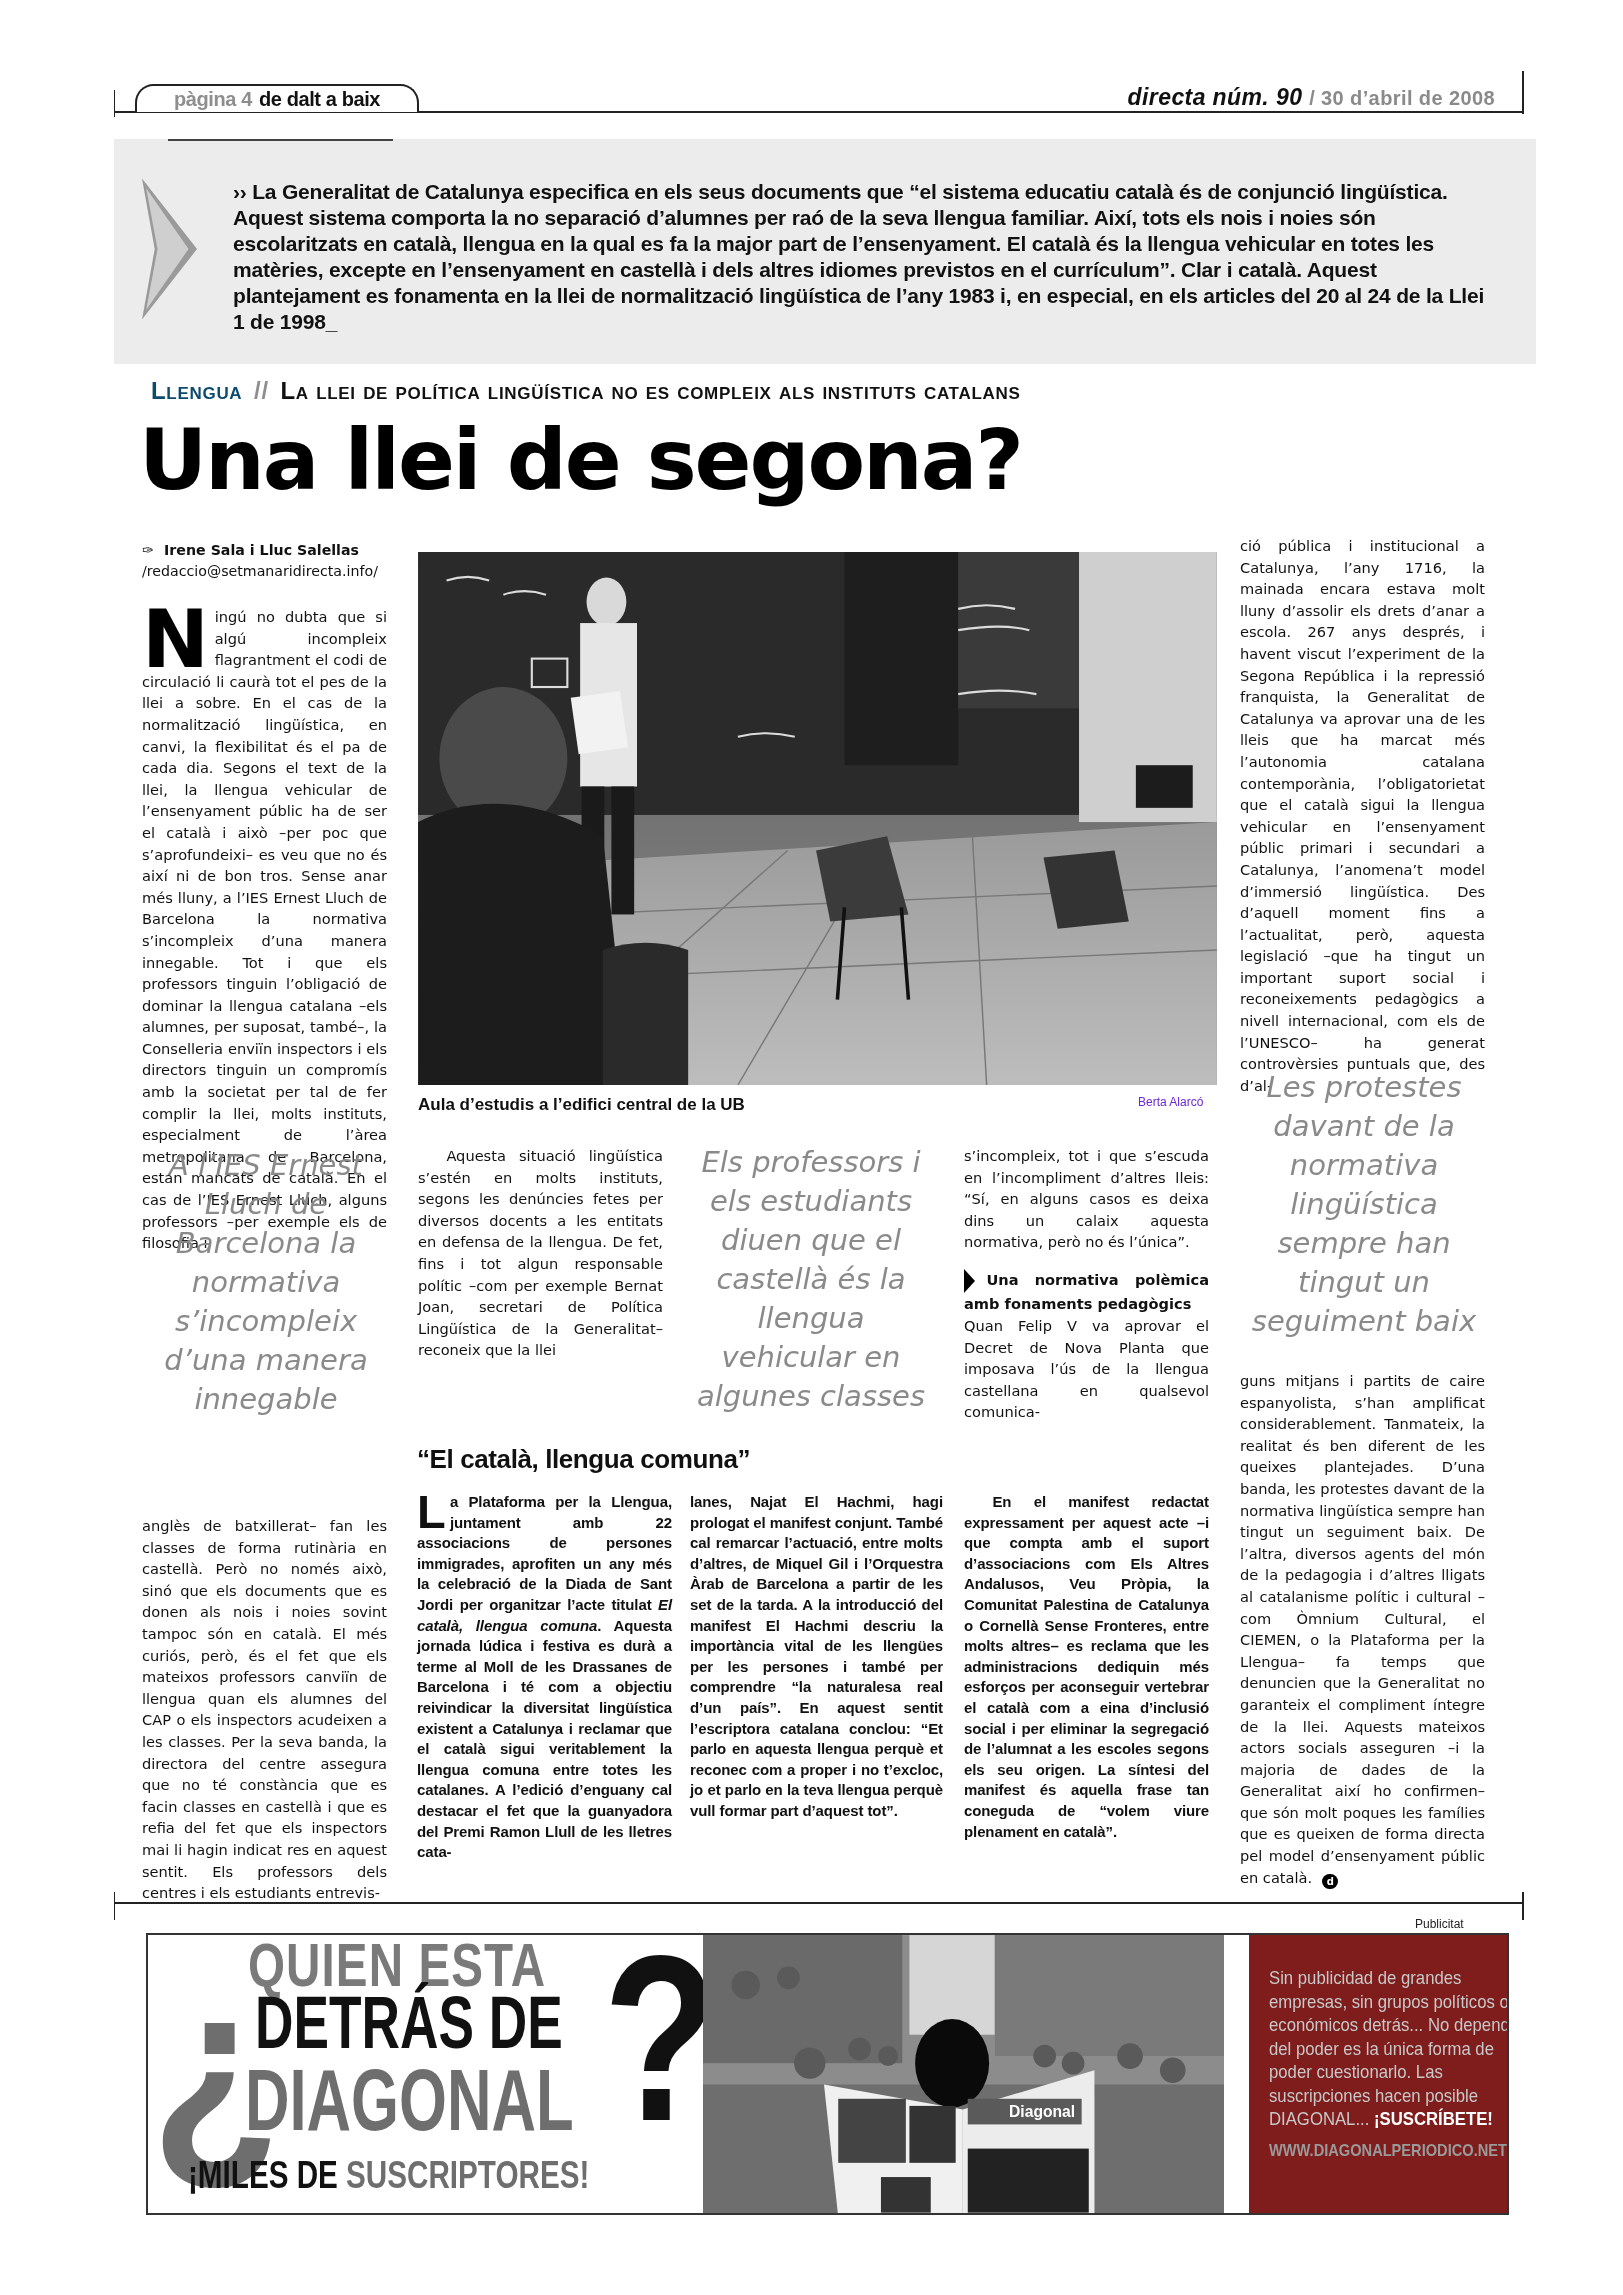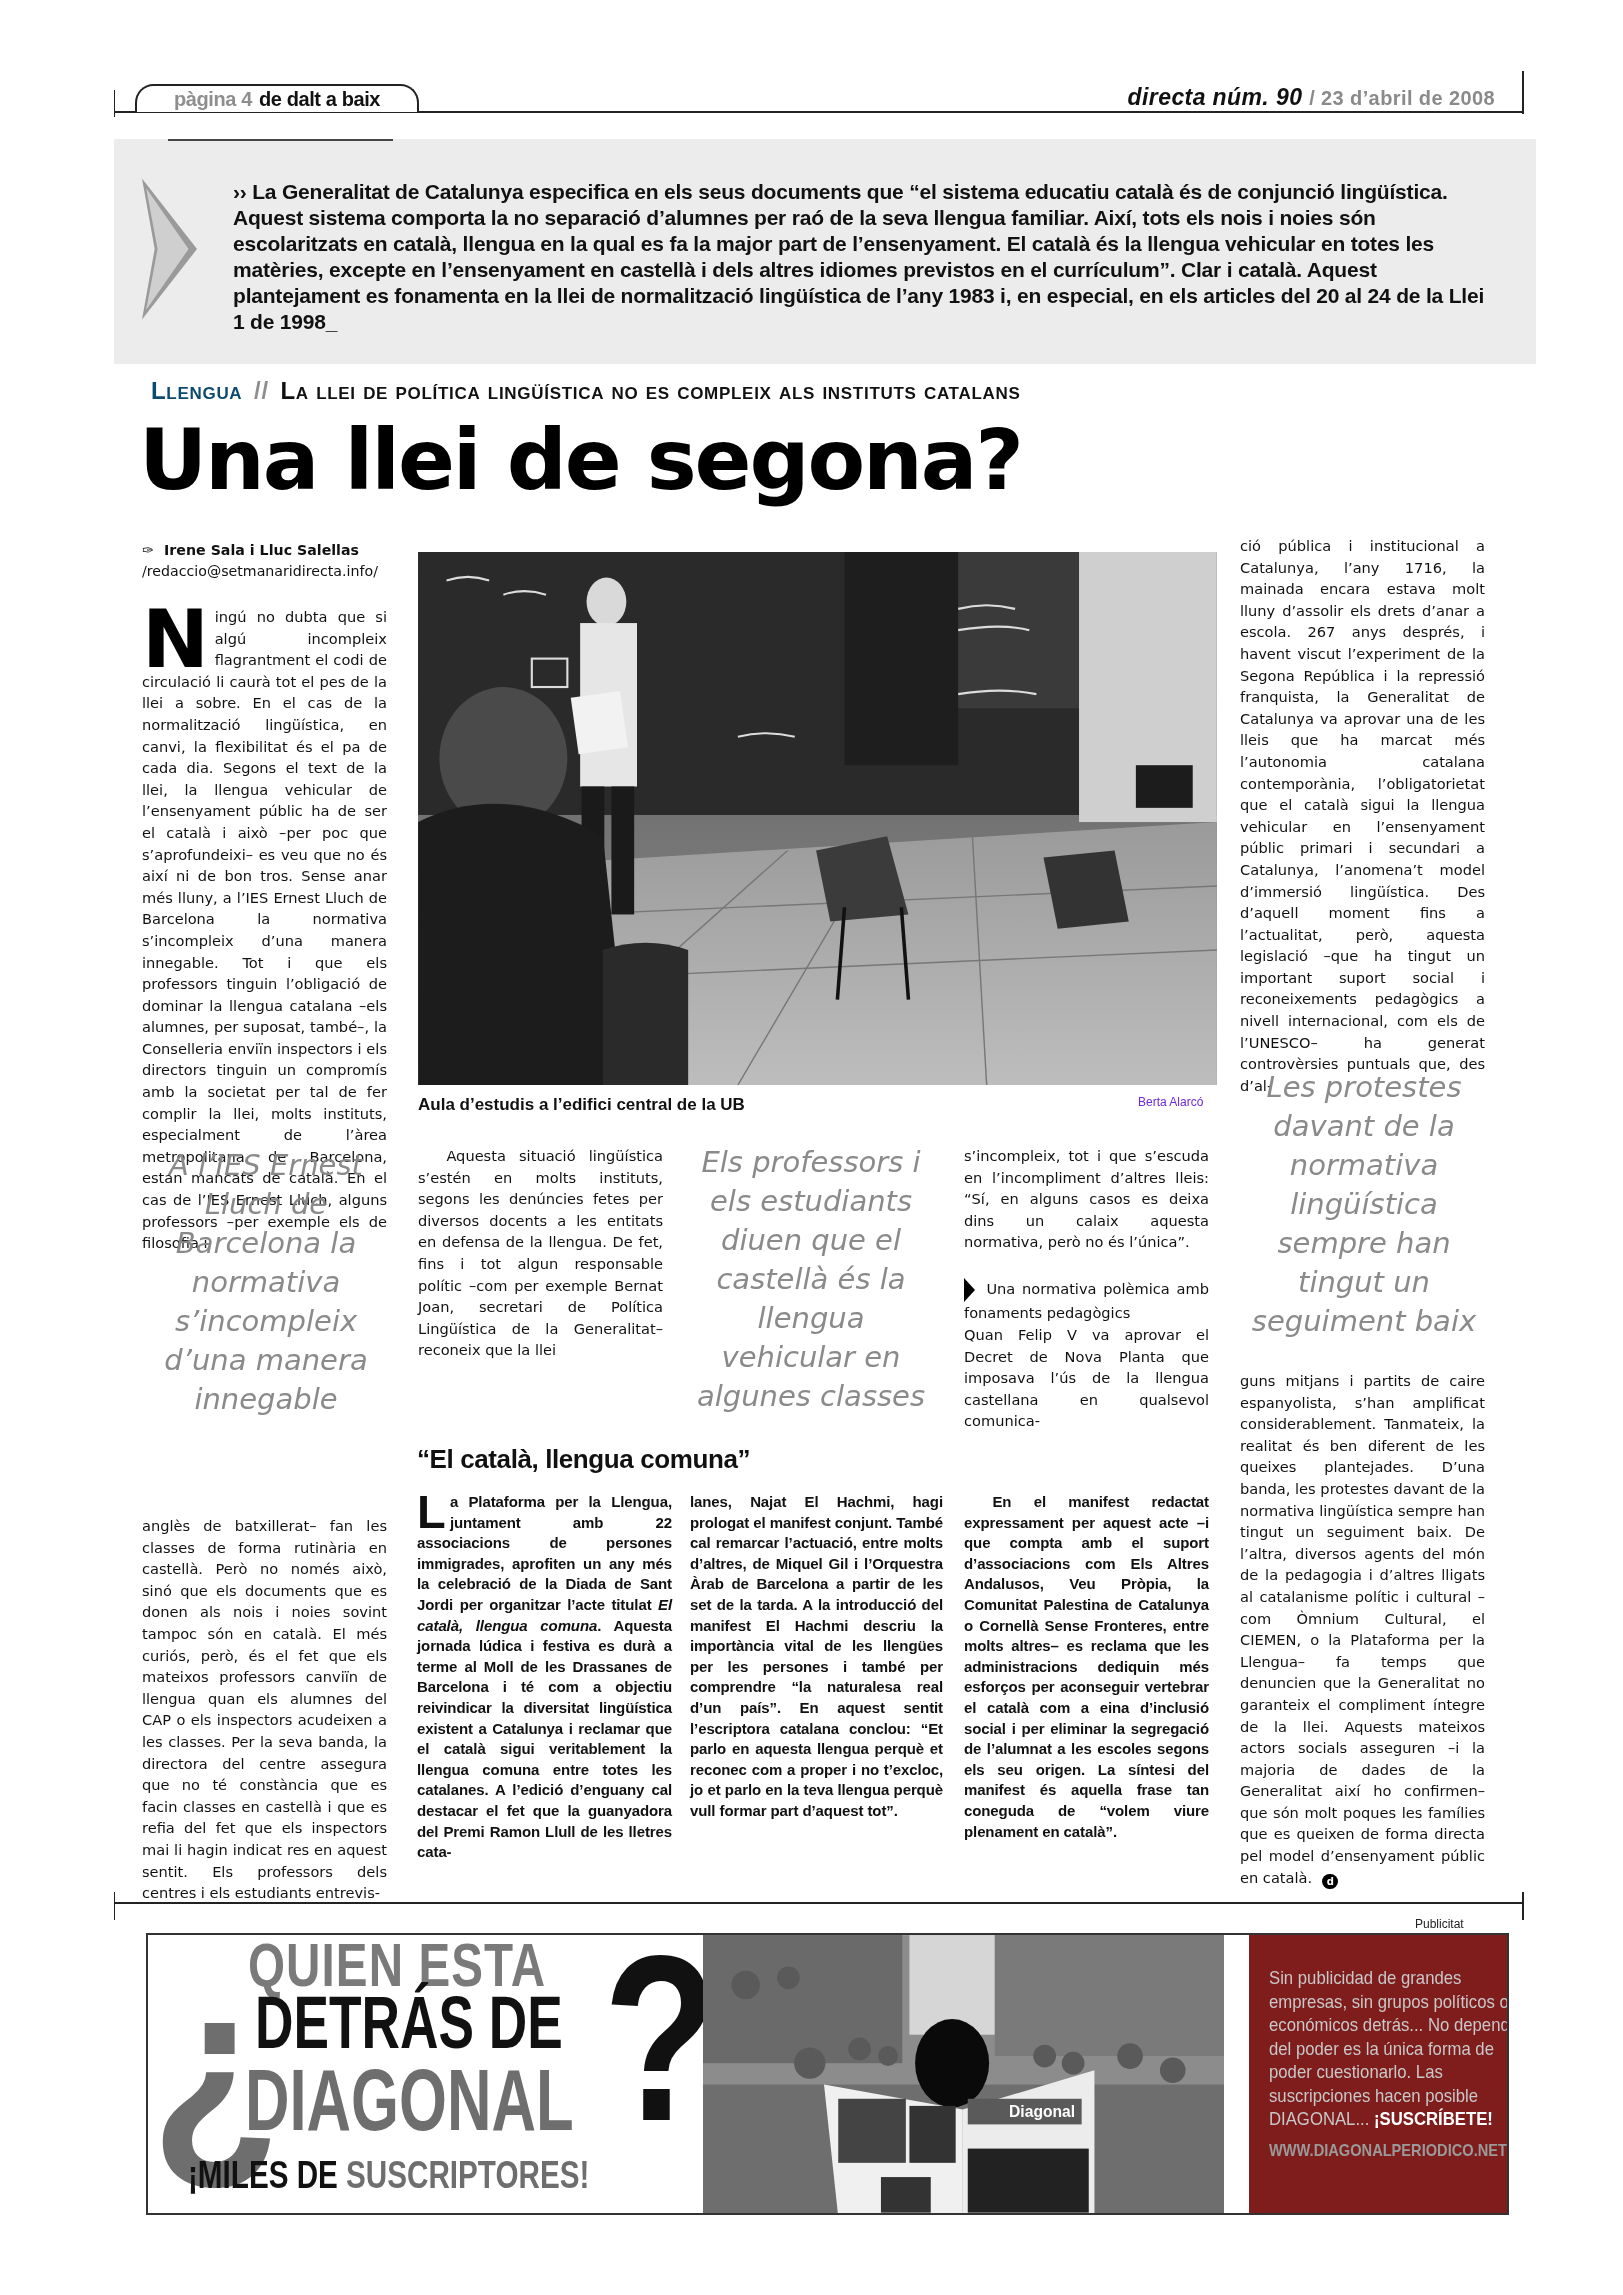--- a/index.html
+++ b/index.html
@@ -38,21 +38,21 @@
 
   .photo { position: absolute; left: 418px; top: 552px; width: 799px; height: 533px; overflow: hidden; background: #6a6a6a; }
   .caption { position: absolute; left: 418px; top: 1095px; font-family: "Liberation Sans", sans-serif; font-weight: bold; font-size: 17px; }
   .credit { position: absolute; left: 1138px; top: 1095px; font-family: "Liberation Sans", sans-serif; font-size: 12px; color: #6d28d9; }
 
   .subhead { position: absolute; left: 417px; top: 1444px; font-family: "Liberation Sans", sans-serif; font-weight: bold; font-size: 26px; letter-spacing: -0.4px; }
   .boldcol { position: absolute; font-family: "Liberation Sans", sans-serif; font-weight: bold; font-size: 15px; line-height: 20.6px; text-align: justify; letter-spacing: -0.1px; }
   .boldcol .dc { float: left; font-size: 47px; line-height: 38px; margin: 1.4px 4.3px 0 0; font-weight: bold; }
   .boldcol em { font-style: italic; }
   .indent { text-indent: 28.4px; display: block; }
-  .minihead { font-weight: normal; display: block; margin-top: 25px; position: relative; }
+  .minihead { font-weight: bold; display: block; margin-top: 16px; position: relative; }
   .minihead .tri { display: inline-block; width: 0; height: 0; border-top: 12.8px solid transparent; border-bottom: 12.8px solid transparent; border-left: 11.4px solid #000; vertical-align: -8.5px; margin-right: 11.4px; }
 
   .endmark { display: inline-block; width: 15.6px; height: 15.6px; border-radius: 50%; background: #000; color: #fff; font-size: 10px; line-height: 15.6px; text-align: center; font-weight: bold; vertical-align: -2.1px; margin-left: 5.7px; }
 
   
   .bottom-rule { position: absolute; left: 114px; right: 100px; top: 1902px; height: 2.1px; background: #222; }
   .bottom-vl { position: absolute; left: 114px; top: 1892px; width: 1.4px; height: 28.4px; background: #222; }
   .bottom-vr { position: absolute; left: 1522px; top: 1892px; width: 2.1px; height: 28.4px; background: #222; }
   .pub-label { position: absolute; left: 1415px; top: 1917px; font-family: "Liberation Sans", sans-serif; font-size: 12px; color: #222; }
   .ad { position: absolute; left: 146px; top: 1933px; width: 1363px; height: 282px; border: 2.1px solid #333; background: #fff; overflow: hidden; }
@@ -75,21 +75,21 @@
 
 <div class="hdr-vline-l"></div>
 <div class="hdr-line"></div>
 <div class="hdr-vline-r"></div>
 <div class="hdr-tab">
   <span class="pg">pàgina 4</span>
   <span class="sect">de dalt a baix</span>
 </div>
 <div class="hdr-right">
   <span>directa núm. 90</span>
-  <span class="date">/ 23 d’abril de 2008</span>
+  <span class="date">/ 30 d’abril de 2008</span>
 </div>
 
 <div class="intro"></div>
 <div class="hdr-short"></div>
 <svg class="intro-arrow" viewBox="0 0 78 200">
   <polygon points="0,0 78,100 0,200 18,100" fill="#9a9a9a"></polygon>
   <polygon points="6,14 66,100 6,186 22,100" fill="#cfcfcf"></polygon>
 </svg>
 <div class="intro-text">›› La Generalitat de Catalunya especifica en els seus documents que “el sistema educatiu català és de conjunció lingüística. Aquest sistema comporta la no separació d’alumnes per raó de la seva llengua familiar. Així, tots els nois i noies són escolaritzats en català, llengua en la qual es fa la major part de l’ensenyament. El català és la llengua vehicular en totes les matèries, excepte en l’ensenyament en castellà i dels altres idiomes previstos en el currículum”. Clar i català. Aquest plantejament es fonamenta en la llei de normalització lingüística de l’any 1983 i, en especial, en els articles del 20 al 24 de la Llei 1 de 1998_</div>
 

